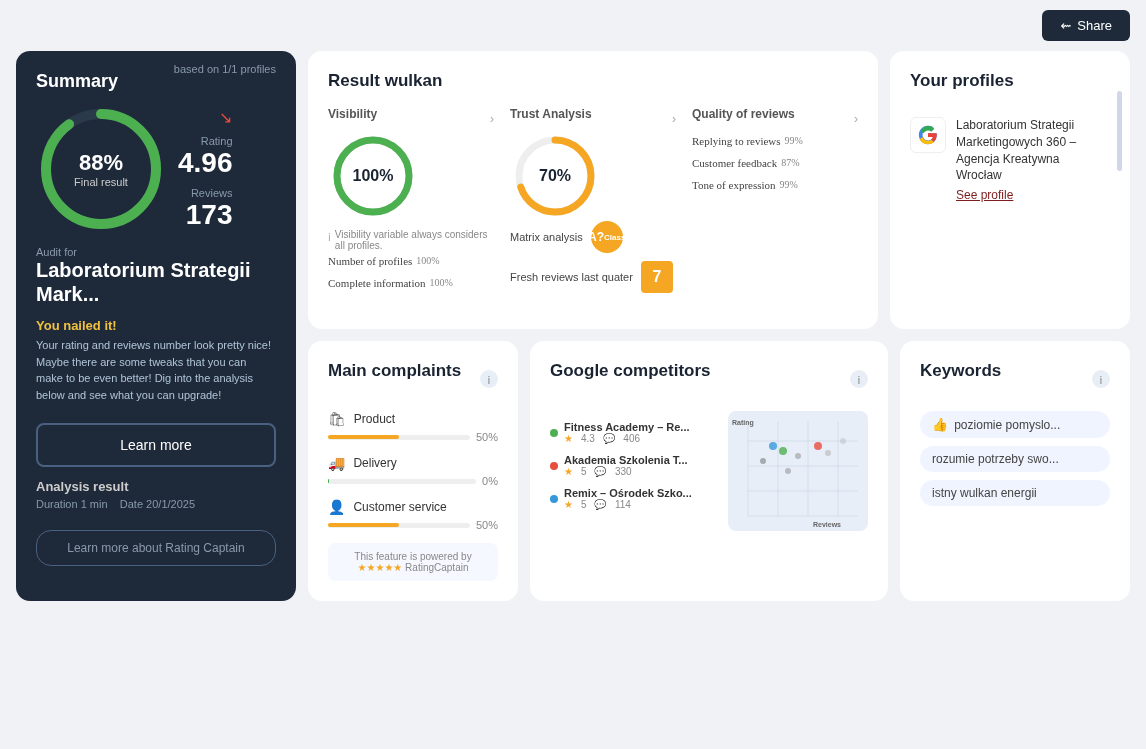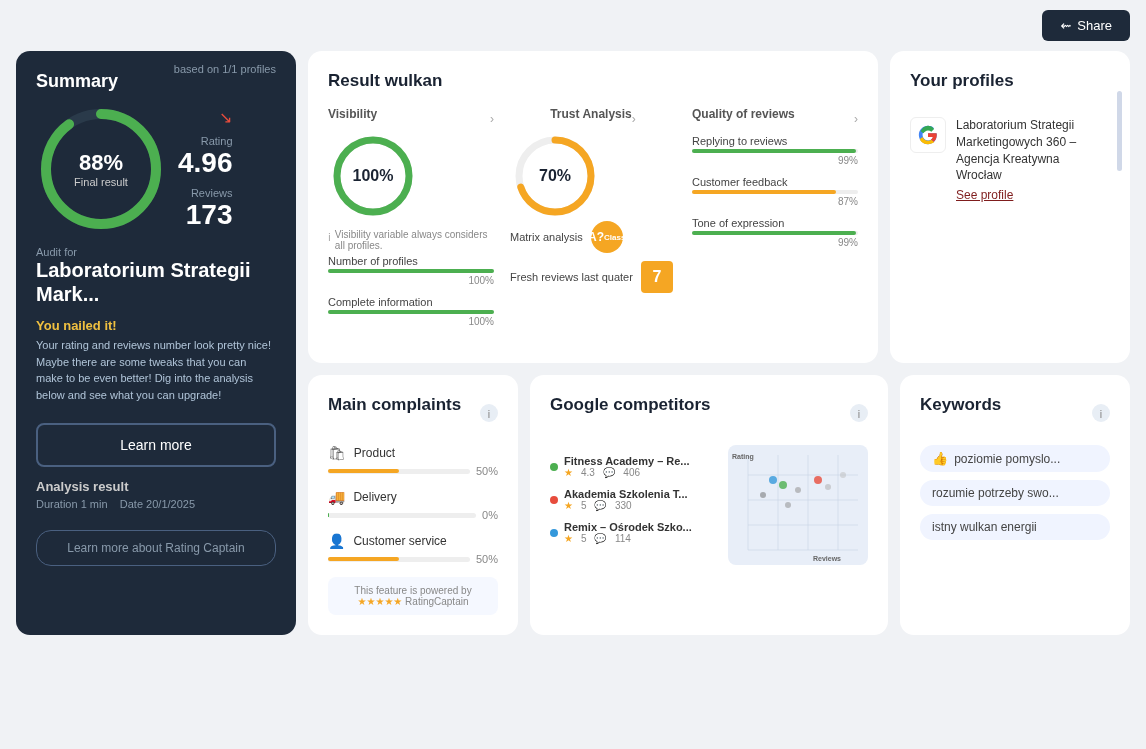--- a/index.html
+++ b/index.html
@@ -257,22 +257,23 @@
 
     .result-rows {
       display: flex;
       flex-direction: column;
       gap: 10px;
       margin-top: 4px;
     }
 
     .result-row {
       display: flex;
-      flex-direction: column;
+      flex-direction: row;
       gap: 2px;
+      font-family: Liberation Serif, serif;
     }
 
     .result-row-label {
       font-size: 11px;
       color: #444;
     }
 
     .progress-bar-wrap {
       height: 4px;
       background: #eee;
@@ -659,21 +660,21 @@
             <div class="result-row-label">Complete information</div>
             <div class="progress-bar-wrap">
               <div class="progress-bar-fill" style="width:100%; background:#4caf50;"></div>
             </div>
             <div class="progress-pct">100%</div>
           </div>
         </div>
       </div>
 
       <div>
-        <div style="display:flex; align-items:center; justify-content:center;">
+        <div style="display:flex; align-items:center; justify-content:space-between;">
           <div class="result-section-title">Trust Analysis</div>
           <span style="color:#aaa; font-size:12px;">›</span>
         </div>
         <div class="circle-wrap">
           <svg viewBox="0 0 90 90">
             <circle cx="45" cy="45" r="36" fill="none" stroke="#eee" stroke-width="7"></circle>
             <circle cx="45" cy="45" r="36" fill="none" stroke="#f5a623" stroke-width="7" stroke-dasharray="158 226" stroke-linecap="round"></circle>
           </svg>
           <div class="circle-val">70%</div>
         </div>

